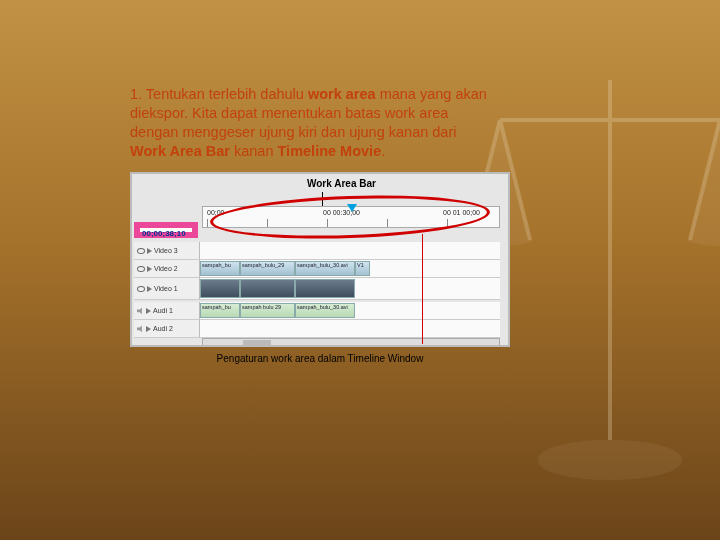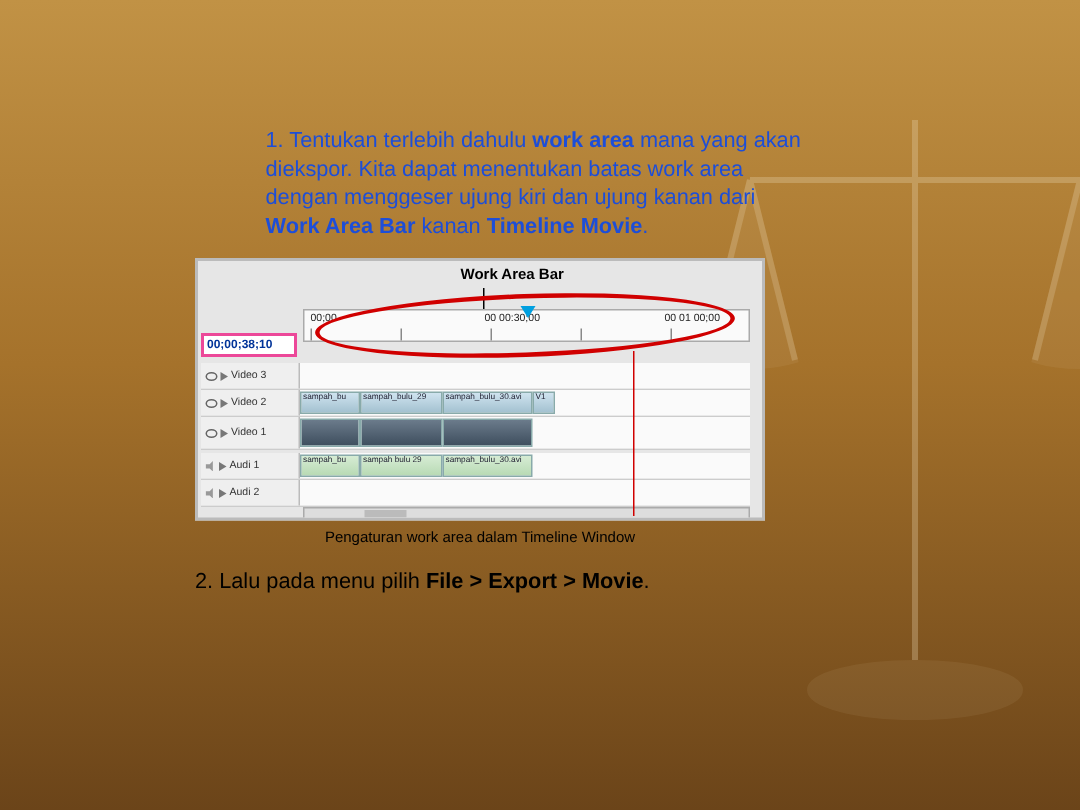--- a/index.html
+++ b/index.html
@@ -20,25 +20,24 @@
     opacity: 0.35;
     pointer-events: none;
   }
   .content {
     position: absolute;
     left: 130px;
     top: 85px;
     width: 480px;
   }
   .para {
-    color: #1d4ed8;
+    color: #c2410c;
     font-size: 14.5px;
     line-height: 1.3;
     margin-bottom: 12px;
-    margin-left: 47px;
   }
   .bold { font-weight: bold; }
   .screenshot {
     background: #e6e6e6;
     border: 2px solid #bbb;
     width: 380px;
     height: 175px;
     margin: 8px 0 6px 0;
     position: relative;
     overflow: hidden;
@@ -99,21 +98,21 @@
     border-radius: 50%;
     transform: rotate(-2deg);
   }
   .tc-box {
     position: absolute;
     left: 2px;
     top: 48px;
     width: 64px;
     height: 16px;
     background: #fff;
-    border: 2px solid #ec4899;
+    border: 6px solid #ec4899;
     font-size: 8px;
     color: #003399;
     font-weight: bold;
     padding: 1px 2px;
   }
   .track {
     position: absolute;
     left: 2px;
     right: 8px;
     height: 18px;
@@ -288,17 +287,14 @@
     </div>
 
     <div class="sb" style="top:164px">
         <div class="sb-thumb"></div>
       </div>
     <div class="playline" style="left:290px"></div>
   </div>
 
   <div class="caption">Pengaturan work area dalam Timeline Window</div>
 
-  <p class="step2">
-    <span>2. Lalu pada menu pilih </span><span class="bold">File &gt; Export &gt; Movie</span><span>.</span>
-  </p>
 
 </div>
 
 </body></html>

